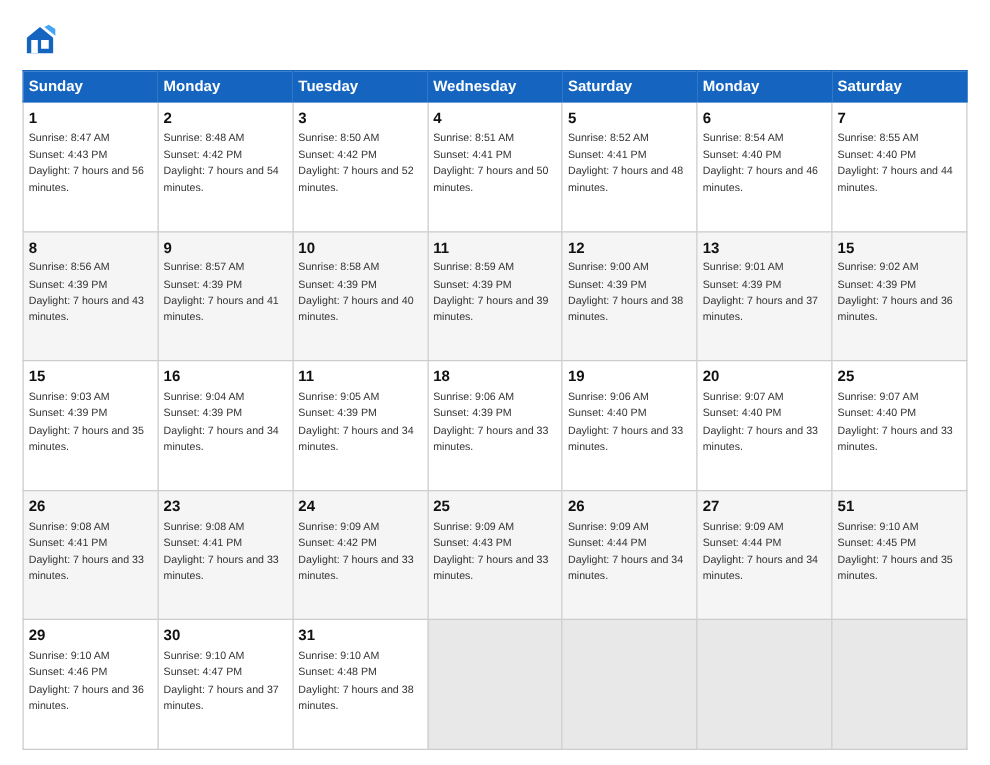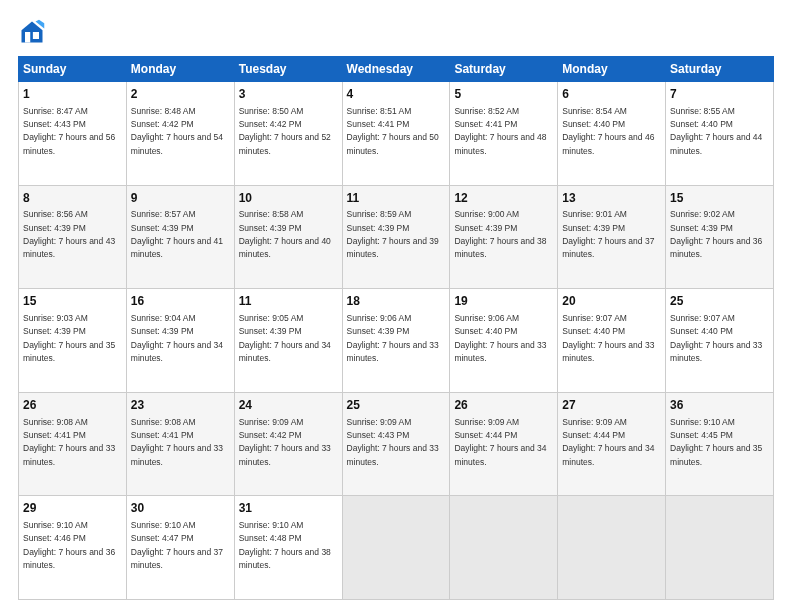--- a/index.html
+++ b/index.html
@@ -160,21 +160,21 @@
           <td><span class="day-number">20</span><span class="day-detail">Sunrise: 9:07 AM<br>Sunset: 4:40 PM<br>Daylight: 7 hours and 33 minutes.</span></td>
           <td><span class="day-number">25</span><span class="day-detail">Sunrise: 9:07 AM<br>Sunset: 4:40 PM<br>Daylight: 7 hours and 33 minutes.</span></td>
         </tr>
         <tr>
           <td><span class="day-number">26</span><span class="day-detail">Sunrise: 9:08 AM<br>Sunset: 4:41 PM<br>Daylight: 7 hours and 33 minutes.</span></td>
           <td><span class="day-number">23</span><span class="day-detail">Sunrise: 9:08 AM<br>Sunset: 4:41 PM<br>Daylight: 7 hours and 33 minutes.</span></td>
           <td><span class="day-number">24</span><span class="day-detail">Sunrise: 9:09 AM<br>Sunset: 4:42 PM<br>Daylight: 7 hours and 33 minutes.</span></td>
           <td><span class="day-number">25</span><span class="day-detail">Sunrise: 9:09 AM<br>Sunset: 4:43 PM<br>Daylight: 7 hours and 33 minutes.</span></td>
           <td><span class="day-number">26</span><span class="day-detail">Sunrise: 9:09 AM<br>Sunset: 4:44 PM<br>Daylight: 7 hours and 34 minutes.</span></td>
           <td><span class="day-number">27</span><span class="day-detail">Sunrise: 9:09 AM<br>Sunset: 4:44 PM<br>Daylight: 7 hours and 34 minutes.</span></td>
-          <td><span class="day-number">36</span><span class="day-detail">Sunrise: 9:10 AM<br>Sunset: 4:45 PM<br>Daylight: 7 hours and 35 minutes.</span></td>
+          <td><span class="day-number">51</span><span class="day-detail">Sunrise: 9:10 AM<br>Sunset: 4:45 PM<br>Daylight: 7 hours and 35 minutes.</span></td>
         </tr>
         <tr>
           <td><span class="day-number">29</span><span class="day-detail">Sunrise: 9:10 AM<br>Sunset: 4:46 PM<br>Daylight: 7 hours and 36 minutes.</span></td>
           <td><span class="day-number">30</span><span class="day-detail">Sunrise: 9:10 AM<br>Sunset: 4:47 PM<br>Daylight: 7 hours and 37 minutes.</span></td>
           <td><span class="day-number">31</span><span class="day-detail">Sunrise: 9:10 AM<br>Sunset: 4:48 PM<br>Daylight: 7 hours and 38 minutes.</span></td>
           <td class="empty"></td>
           <td class="empty"></td>
           <td class="empty"></td>
           <td class="empty"></td>
         </tr>

